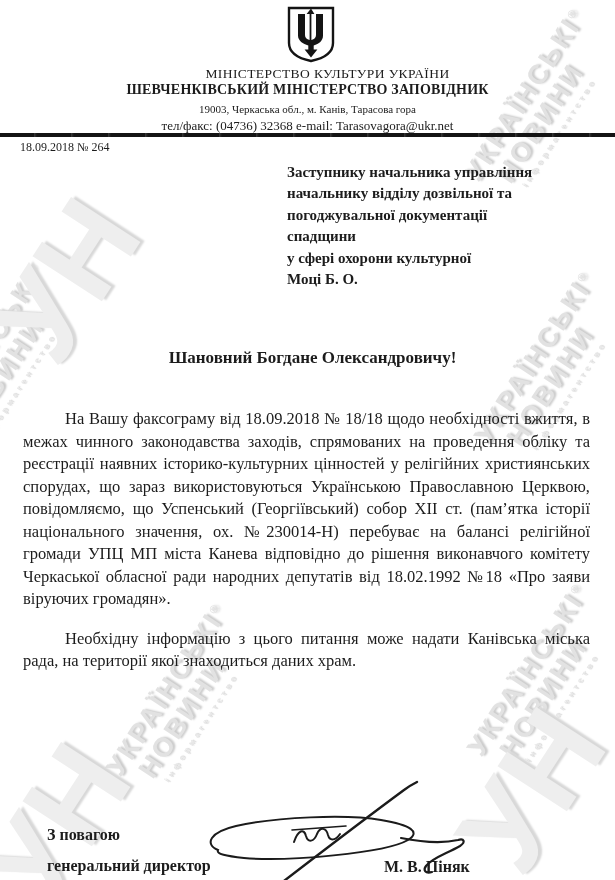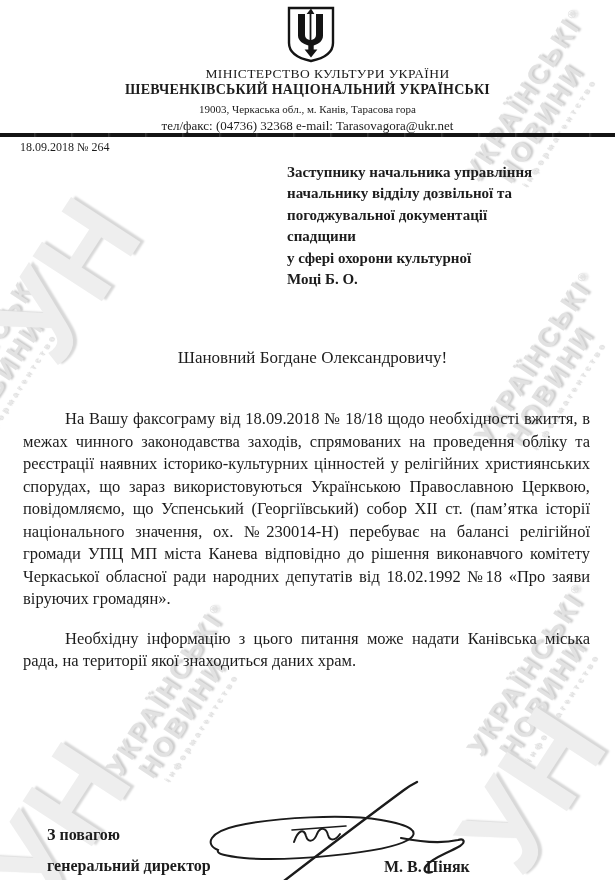--- a/index.html
+++ b/index.html
@@ -60,21 +60,21 @@
   .refline { position:absolute; left:20px; top:140px; font-size:12px; }
 
   .recipient {
     position:absolute; left:287px; top:162px;
     font-size:15px; font-weight:bold; line-height:21.4px;
   }
 
   .salutation {
     position:absolute; left:0; top:348px; width:615px;
     text-align:center; text-indent:10px;
-    font-size:17px; font-weight:normal;
+    font-size:17px; font-weight:bold;
   }
 
   .body-text { position:absolute; left:6px; top:391px; width:601px; }
   .body-text p {
     margin:17px;
     font-size:16.5px;
     line-height:22.5px;
     text-align:justify;
     text-indent:42px;
   }
@@ -123,21 +123,21 @@
   </div>
 
   <div class="content">
 
     <svg class="trident" width="50" height="57" viewBox="0 0 50 57">
       <path d="M3 2 H47 V37 C47 47 37 52.5 25 55 C13 52.5 3 47 3 37 Z" fill="none" stroke="#141414" stroke-width="2.4"></path>
       <path fill="#141414" d="M12 8 h7 v21 c0 2.6 1.6 4.1 4.6 5 V8 h-3 L25 2.6 28.4 8 h-3 v26 c3-0.9 4.6-2.4 4.6-5 V8 h7 v21.5 c0 5.4-4 8.4-9.3 10 v3.9 h3.7 L25 51.6 18.6 43.4 h3.7 v-3.9 C17 37.9 12 34.9 12 29.5 Z"></path>
     </svg>
 
     <div class="hline ministry">МІНІСТЕРСТВО КУЛЬТУРИ УКРАЇНИ</div>
-    <div class="hline orgname">ШЕВЧЕНКІВСЬКИЙ НАЦІОНАЛЬНИЙ УКРАЇНСЬКІ</div>
+    <div class="hline orgname">ШЕВЧЕНКІВСЬКИЙ МІНІСТЕРСТВО ЗАПОВІДНИК</div>
     <div class="hline address">19003, Черкаська обл., м. Канів, Тарасова гора</div>
     <div class="hline contact">тел/факс:  (04736) 32368  e-mail: Tarasovagora@ukr.net</div>
 
     <div class="divider"></div>
 
     <div class="refline">18.09.2018 № 264</div>
 
     <div class="recipient">
       <div>Заступнику начальника управління</div>
       <div>начальнику відділу дозвільної та</div>

